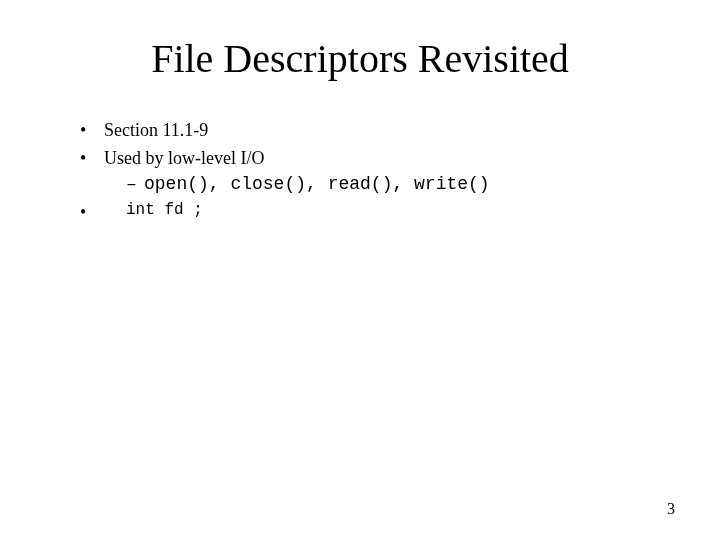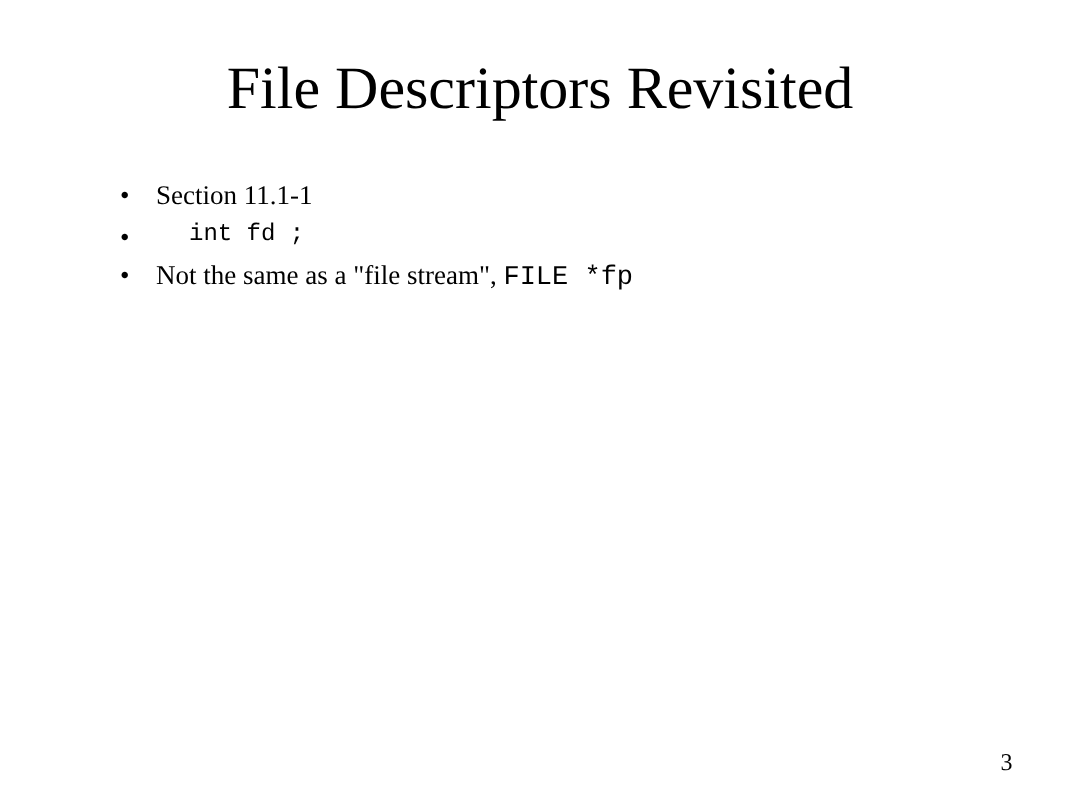--- a/index.html
+++ b/index.html
@@ -84,24 +84,29 @@
     }
   </style>
 </head>
 <body>
 
 <div class="slide">
   <h1 class="title">File Descriptors Revisited</h1>
 
   <ul class="bullets">
     <li>
-      <span>Section 11.1-1</span>
+      <span>Section 11.1-9</span>
+    </li>
+    <li>
+      <span>Used by low-level I/O</span>
+      <ul class="sub">
+        <li>
+          <span>open(), close(), read(), write()</span>
+        </li>
+      </ul>
     </li>
     <li>
       <span class="code-line">int fd ;</span>
-    </li>
-    <li>
-      <span>Not the same as a "file stream", </span><span class="mono">FILE *fp</span>
     </li>
   </ul>
 
   <div class="page-number">3</div>
 </div>
 
 </body></html>

